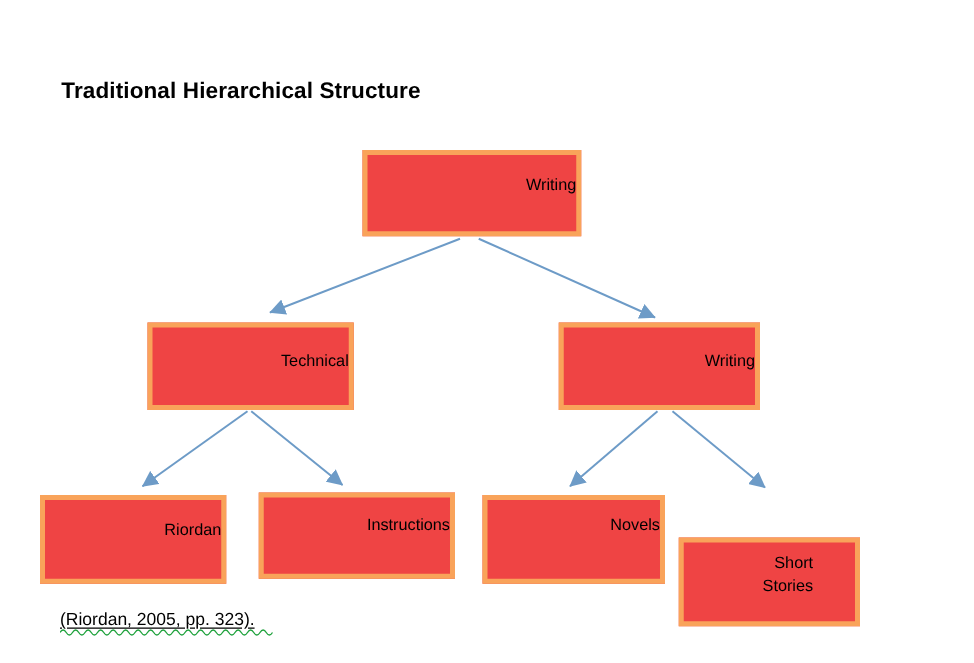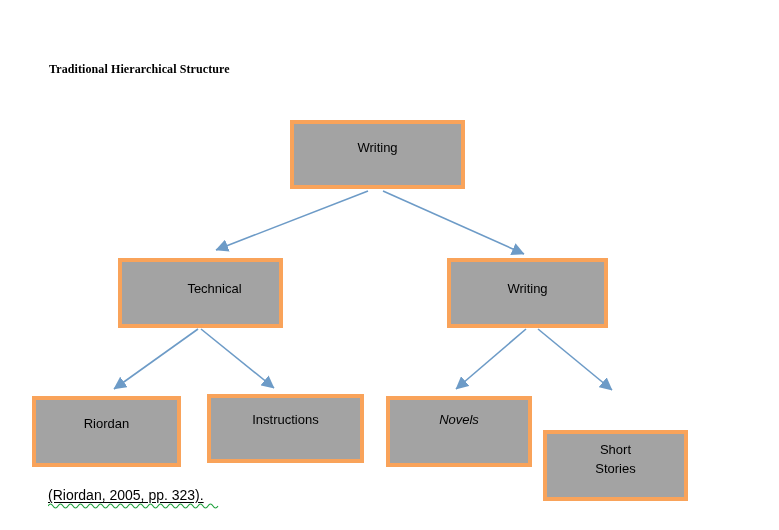--- a/index.html
+++ b/index.html
@@ -12,48 +12,47 @@
     width: 779px;
     height: 530px;
     overflow: hidden;
     font-family: "Liberation Sans", sans-serif;
     color: #000000;
   }
   .doc-title {
     position: absolute;
     left: 49px;
     top: 62px;
-    font-size: 12px;
+    font-size: 18px;
     font-weight: bold;
     letter-spacing: 0.1px;
-    font-family: Liberation Serif, serif;
   }
   .node {
     position: absolute;
     box-sizing: border-box;
     border: 4px solid #F9A35A;
-    background: #a3a3a3;
-    text-align: center;
+    background: #ef4444;
+    text-align: right;
     font-size: 13px;
     line-height: 1.45;
   }
   .node .lbl {
     display: block;
     margin-top: 15px;
   }
   #node-writing       { left: 290px; top: 120px; width: 175px; height: 69px; }
   #node-technical     { left: 118px; top: 258px; width: 165px; height: 70px; padding-left: 28px; }
   #node-technical .lbl{ margin-top: 18px; }
   #node-fiction       { left: 447px; top: 258px; width: 161px; height: 70px; }
   #node-fiction .lbl  { margin-top: 18px; }
   #node-reports       { left: 32px;  top: 396px; width: 149px; height: 71px; }
   #node-instructions  { left: 207px; top: 394px; width: 157px; height: 69px; }
   #node-instructions .lbl { margin-top: 13px; }
   #node-novels        { left: 386px; top: 396px; width: 146px; height: 71px; }
-  #node-novels .lbl   { margin-top: 11px; font-style: italic; }
+  #node-novels .lbl   { margin-top: 11px; }
   #node-short-stories { left: 543px; top: 397px; width: 145px; height: 71px; margin-top: 33px; }
   #node-short-stories .lbl { margin-top: 7px; width: 70px; margin-left: auto; margin-right: auto; }
   .arrow-layer {
     position: absolute;
     left: 0;
     top: 0;
     pointer-events: none;
   }
   .citation {
     position: absolute;

